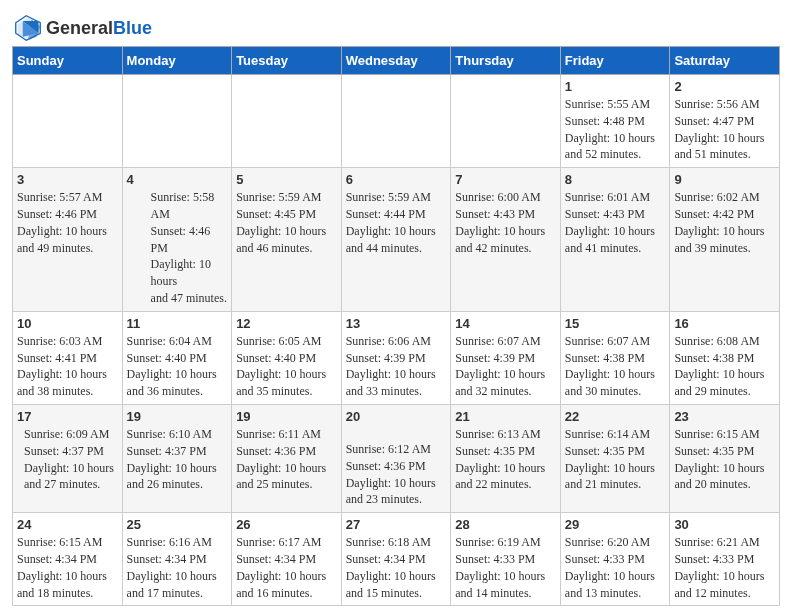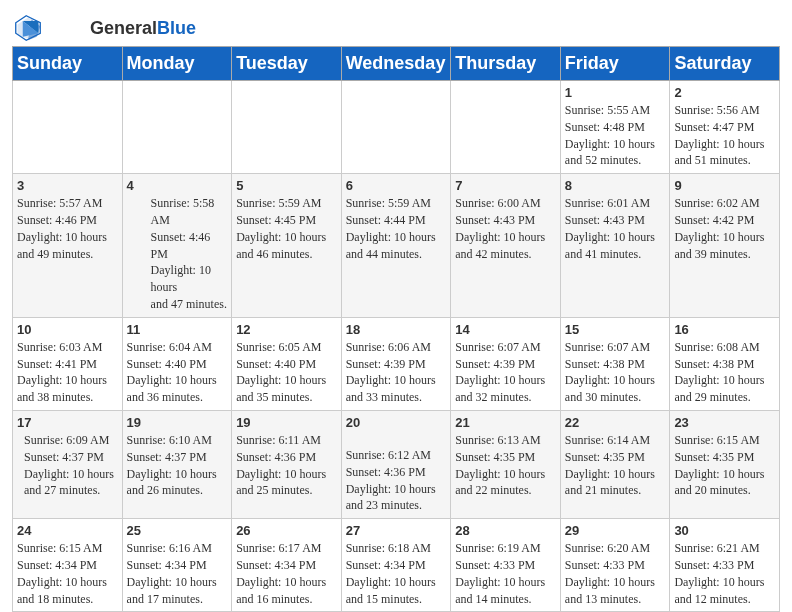--- a/index.html
+++ b/index.html
@@ -19,21 +19,20 @@
     .header-row {
       display: flex;
       align-items: flex-start;
       justify-content: space-between;
       margin-bottom: 4px;
     }
     .logo {
       display: flex;
       align-items: center;
       margin-top: 4px;
-      gap: 44px;
     }
     .logo-icon {
       width: 28px;
       height: 28px;
       margin-left: 2px;
     }
     .title-block {
       text-align: right;
     }
     .month-title {
@@ -48,21 +47,21 @@
       margin-top: 2px;
     }
     .calendar-table {
       width: 100%;
       border-collapse: collapse;
       table-layout: fixed;
     }
     .calendar-table thead tr th {
       background-color: #1565c0;
       color: #fff;
-      font-size: 18px;
+      font-size: 13px;
       font-weight: bold;
       padding: 6px 4px;
       text-align: left;
       border: 1px solid #aaa;
     }
     .calendar-table tbody tr td {
       vertical-align: top;
       border: 1px solid #ccc;
       padding: 4px 4px 4px 4px;
       font-size: 10.5px;
@@ -215,21 +214,21 @@
 and 36 minutes.</div>
           </td>
           <td>
             <span class="day-number">12</span>
             <div class="day-info" style="white-space: pre-line;">Sunrise: 6:05 AM
 Sunset: 4:40 PM
 Daylight: 10 hours
 and 35 minutes.</div>
           </td>
           <td>
-            <span class="day-number">18</span>
+            <span class="day-number">13</span>
             <div class="day-info" style="white-space: pre-line;">Sunrise: 6:06 AM
 Sunset: 4:39 PM
 Daylight: 10 hours
 and 33 minutes.</div>
           </td>
           <td>
             <span class="day-number">14</span>
             <div class="day-info" style="white-space: pre-line;">Sunrise: 6:07 AM
 Sunset: 4:39 PM
 Daylight: 10 hours

